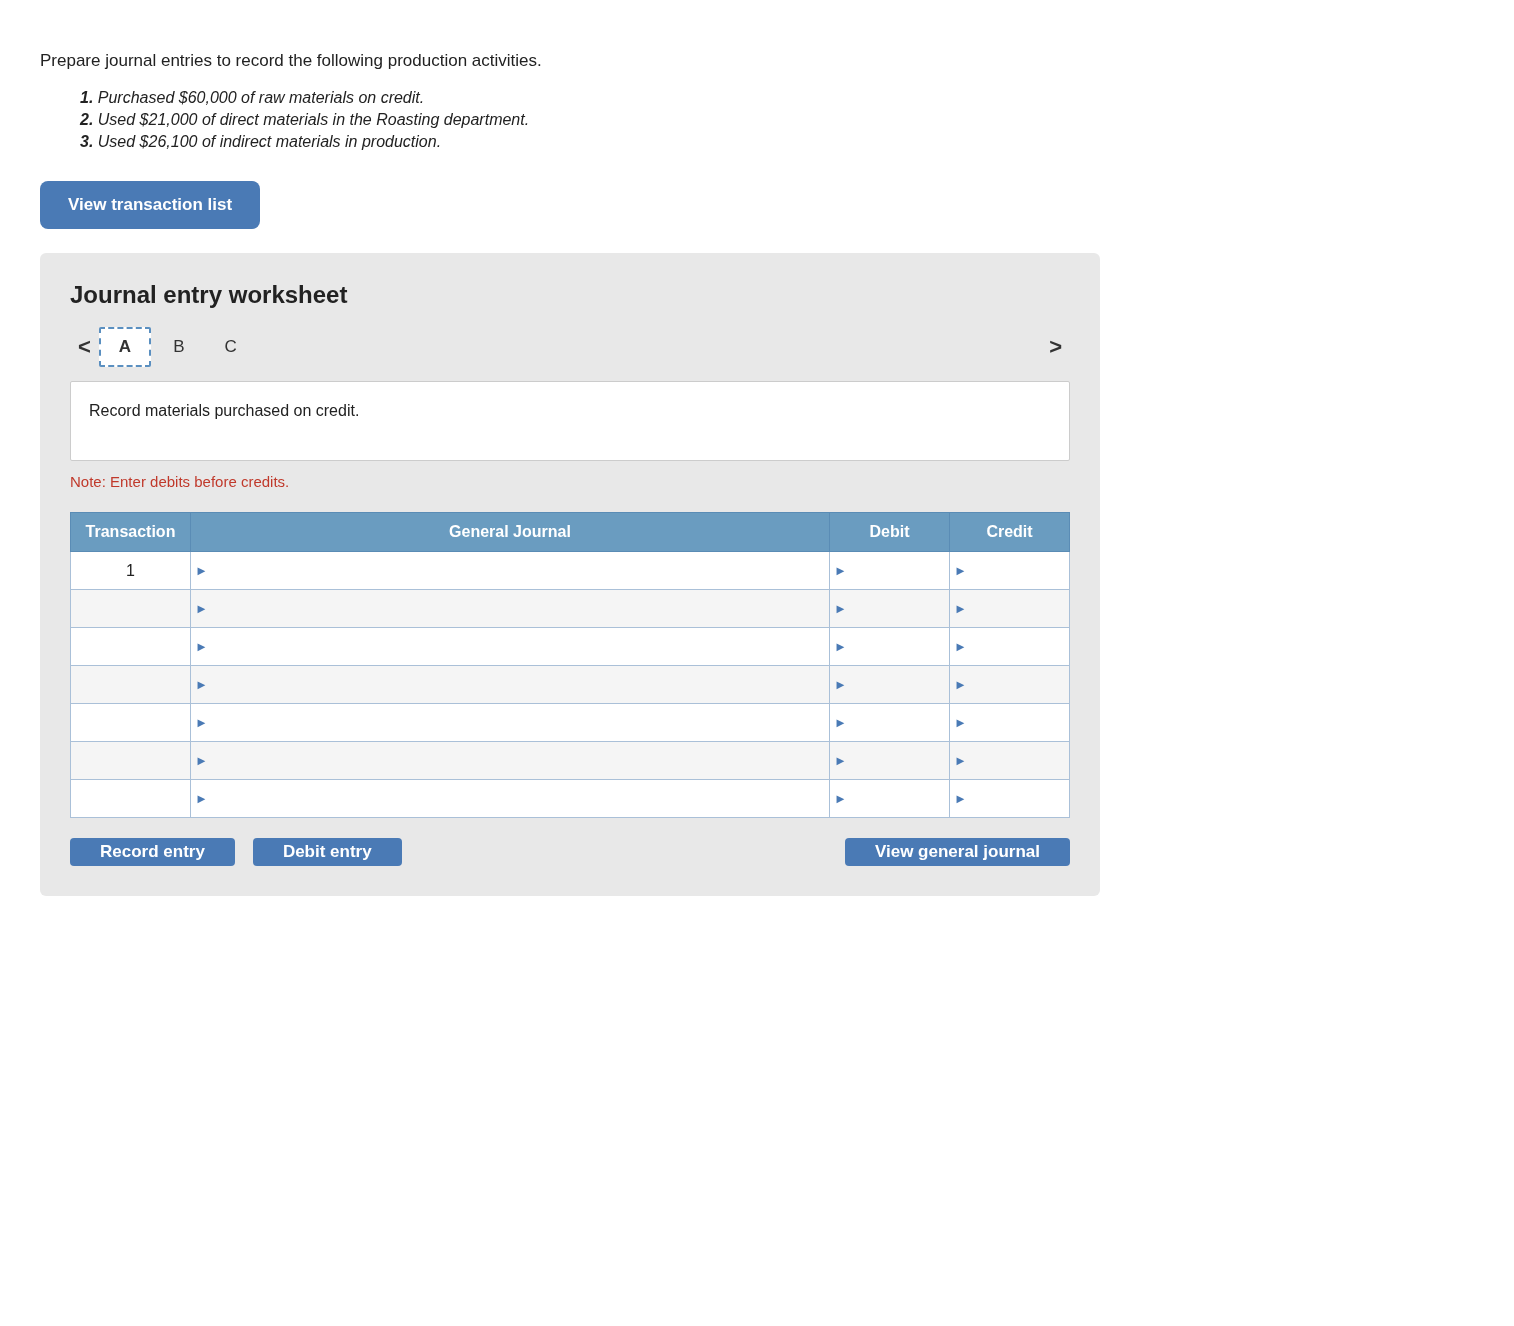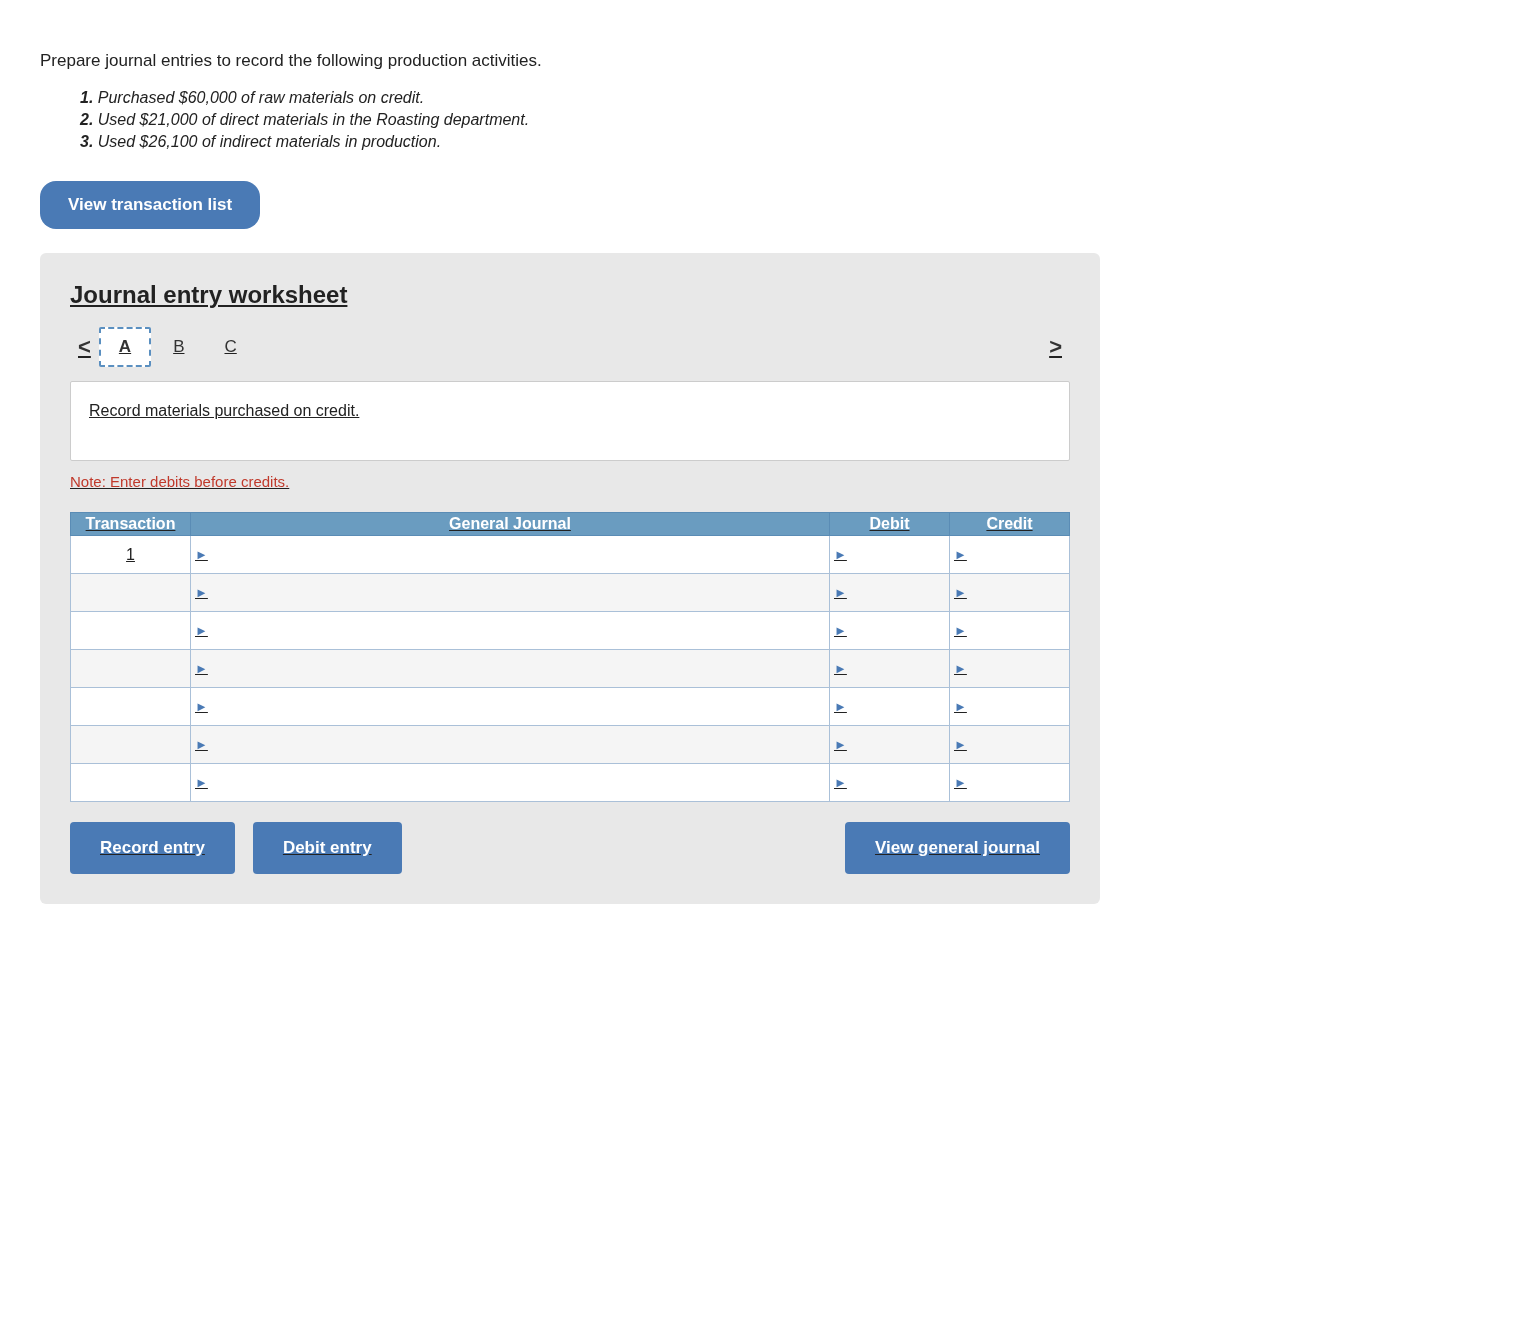--- a/index.html
+++ b/index.html
@@ -25,35 +25,34 @@
       margin-bottom: 4px;
       font-size: 16px;
     }
     .activity-list li strong {
       font-weight: bold;
     }
     .view-transaction-btn {
       background: #4a7ab5;
       color: #fff;
       border: none;
-      border-radius: 16px;
+      border-radius: 8px;
       padding: 14px 28px;
       font-size: 17px;
       font-weight: bold;
       cursor: pointer;
       margin-bottom: 24px;
       display: inline-block;
     }
 
     .worksheet-container {
       background: #e8e8e8;
       border-radius: 6px;
       padding: 28px 30px 30px 30px;
       max-width: 1060px;
-      text-decoration: underline;
     }
     .worksheet-title {
       font-size: 24px;
       font-weight: bold;
       margin-bottom: 18px;
     }
     .tabs-nav {
       display: flex;
       align-items: center;
       margin-bottom: 14px;
@@ -103,21 +102,21 @@
       width: 100%;
       border-collapse: collapse;
       margin-bottom: 20px;
     }
     .journal-table thead tr {
       background: #6a9cc0;
       color: #fff;
     }
     .journal-table thead th {
       border: 1px solid #5a8cb5;
-      padding: 2px 8px;
+      padding: 10px 8px;
       font-size: 16px;
       font-weight: bold;
       text-align: center;
     }
     .journal-table thead th:first-child {
       width: 120px;
     }
     .journal-table thead th:nth-child(2) {
       
     }
@@ -170,21 +169,21 @@
       display: flex;
       align-items: center;
       gap: 0;
       margin-top: 8px;
     }
     .action-btn {
       background: #4a7ab5;
       color: #fff;
       border: none;
       border-radius: 4px;
-      padding: 16px 30px;
+      padding: 4px 30px;
       font-size: 17px;
       font-weight: bold;
       cursor: pointer;
       margin-right: 18px;
     }
     .action-btn-right {
       margin-left: auto;
       margin-right: 0;
     }
   </style>

